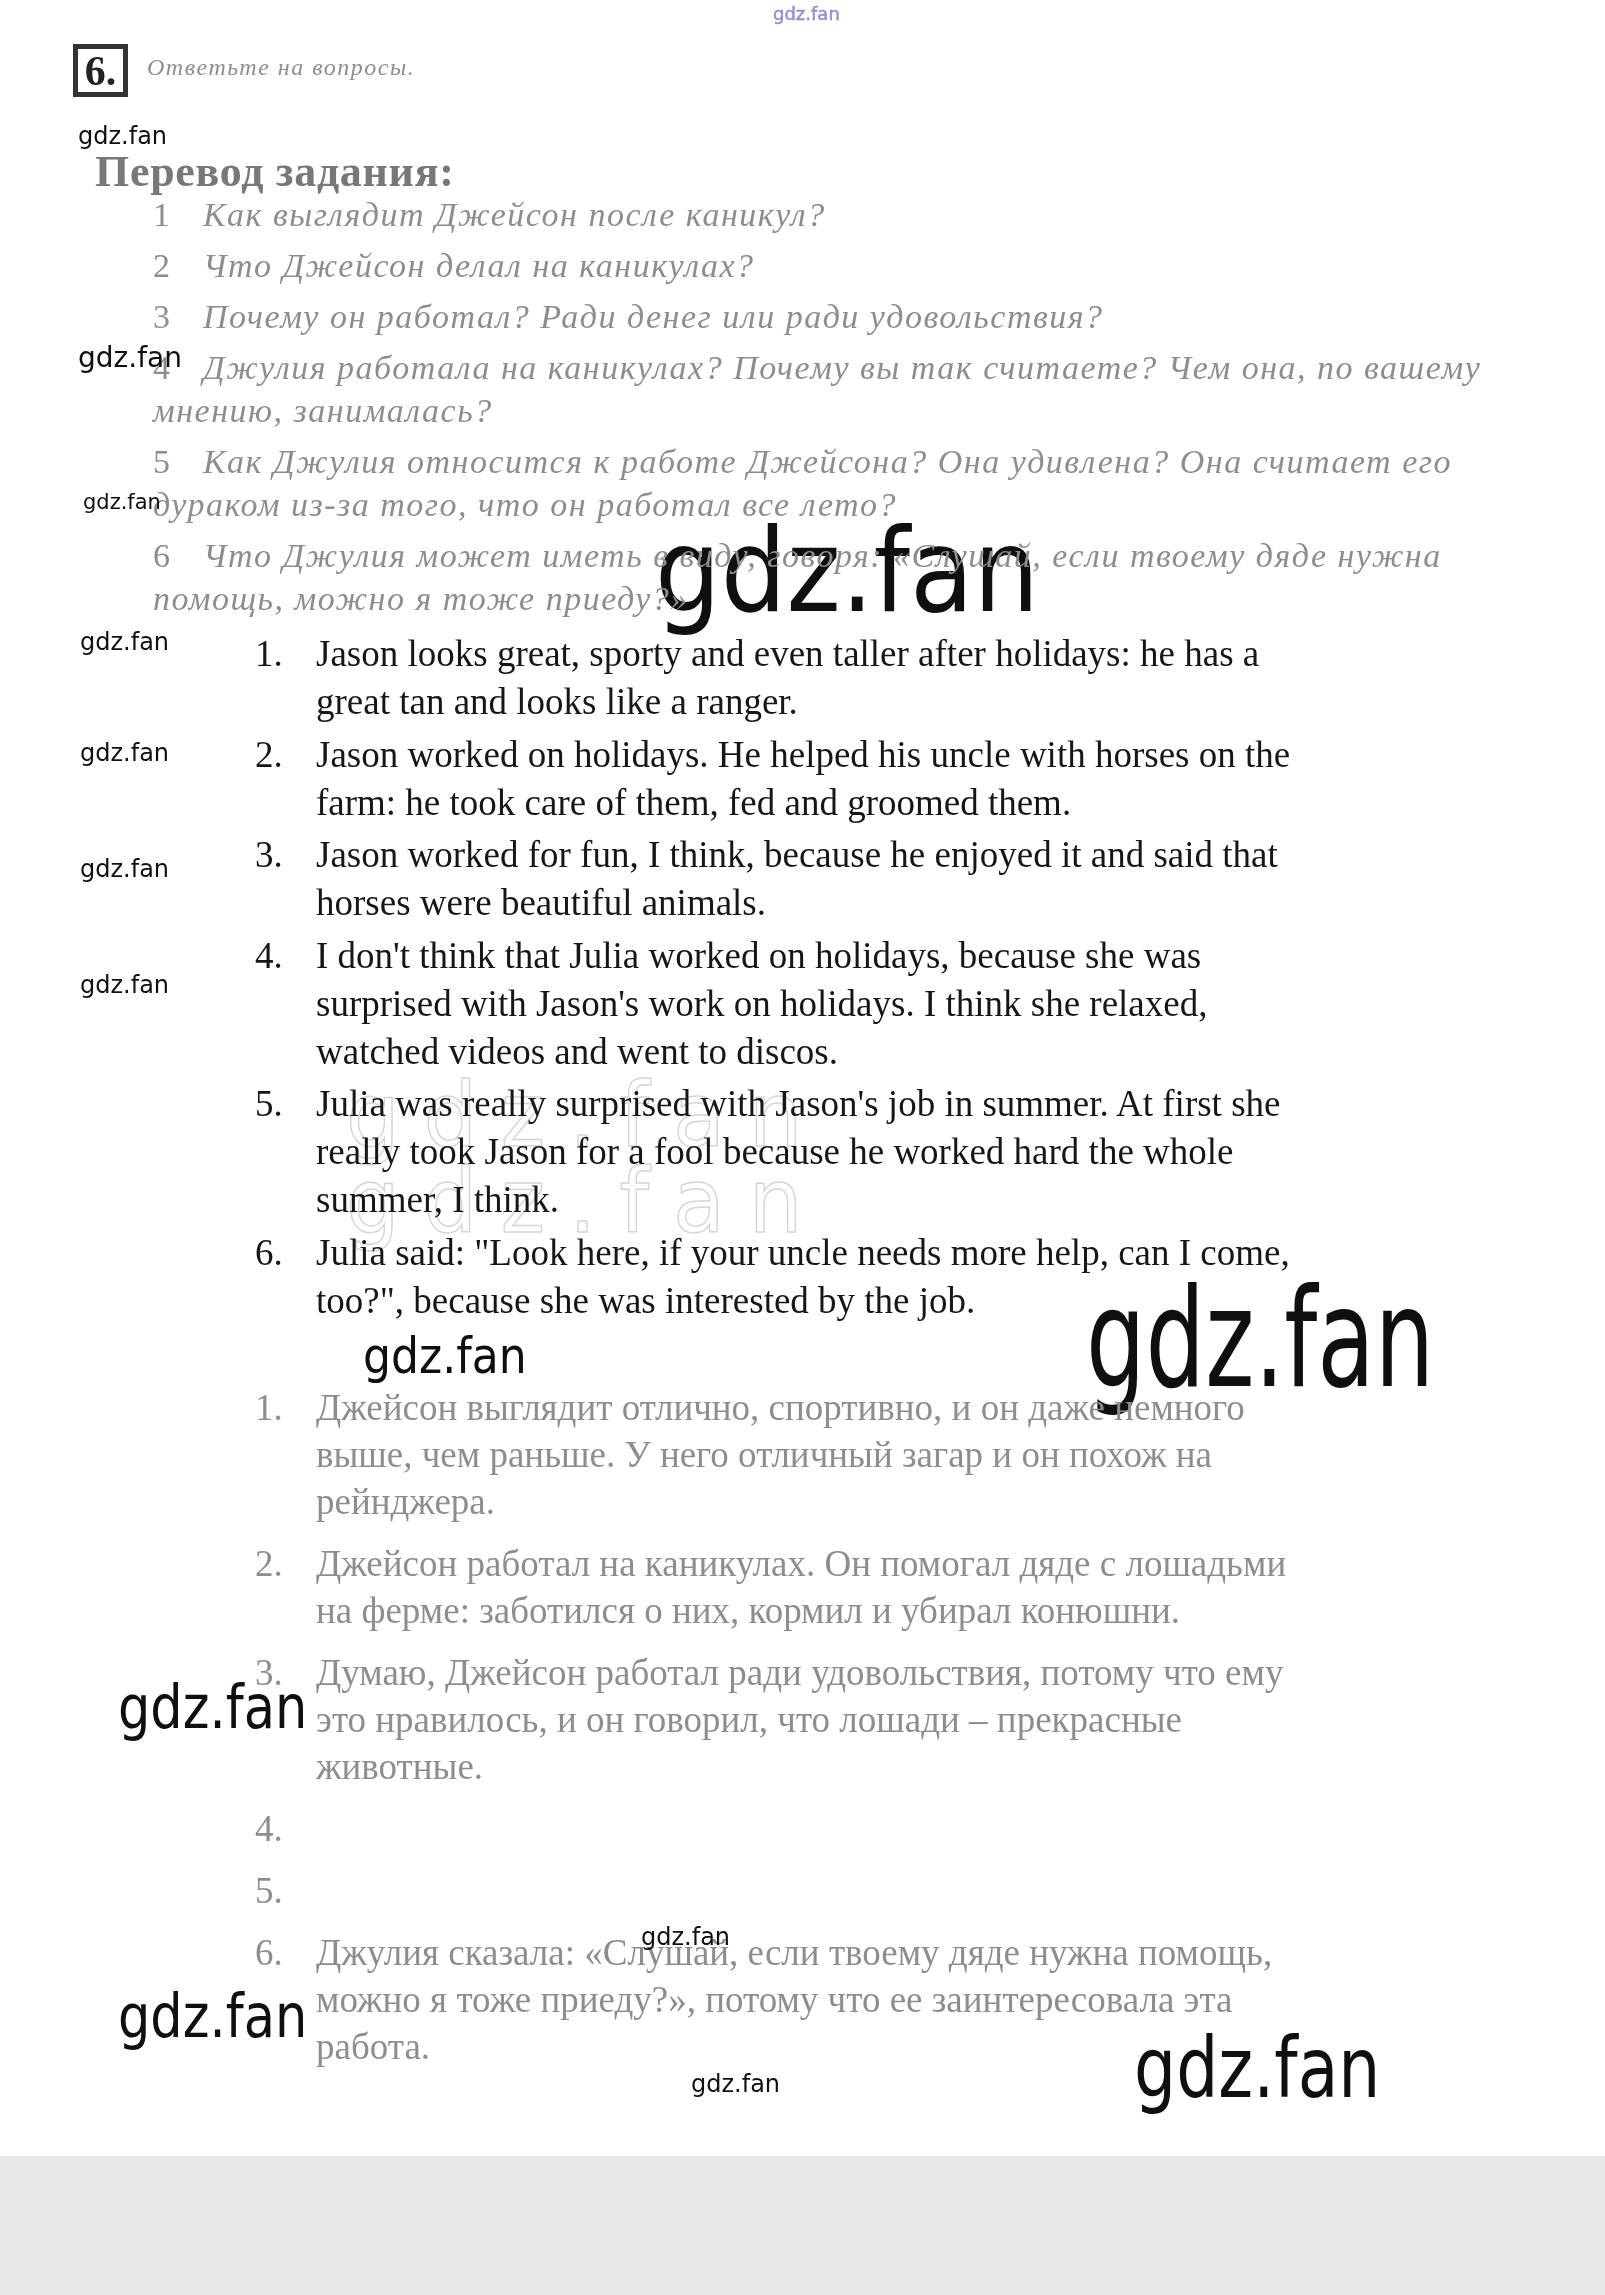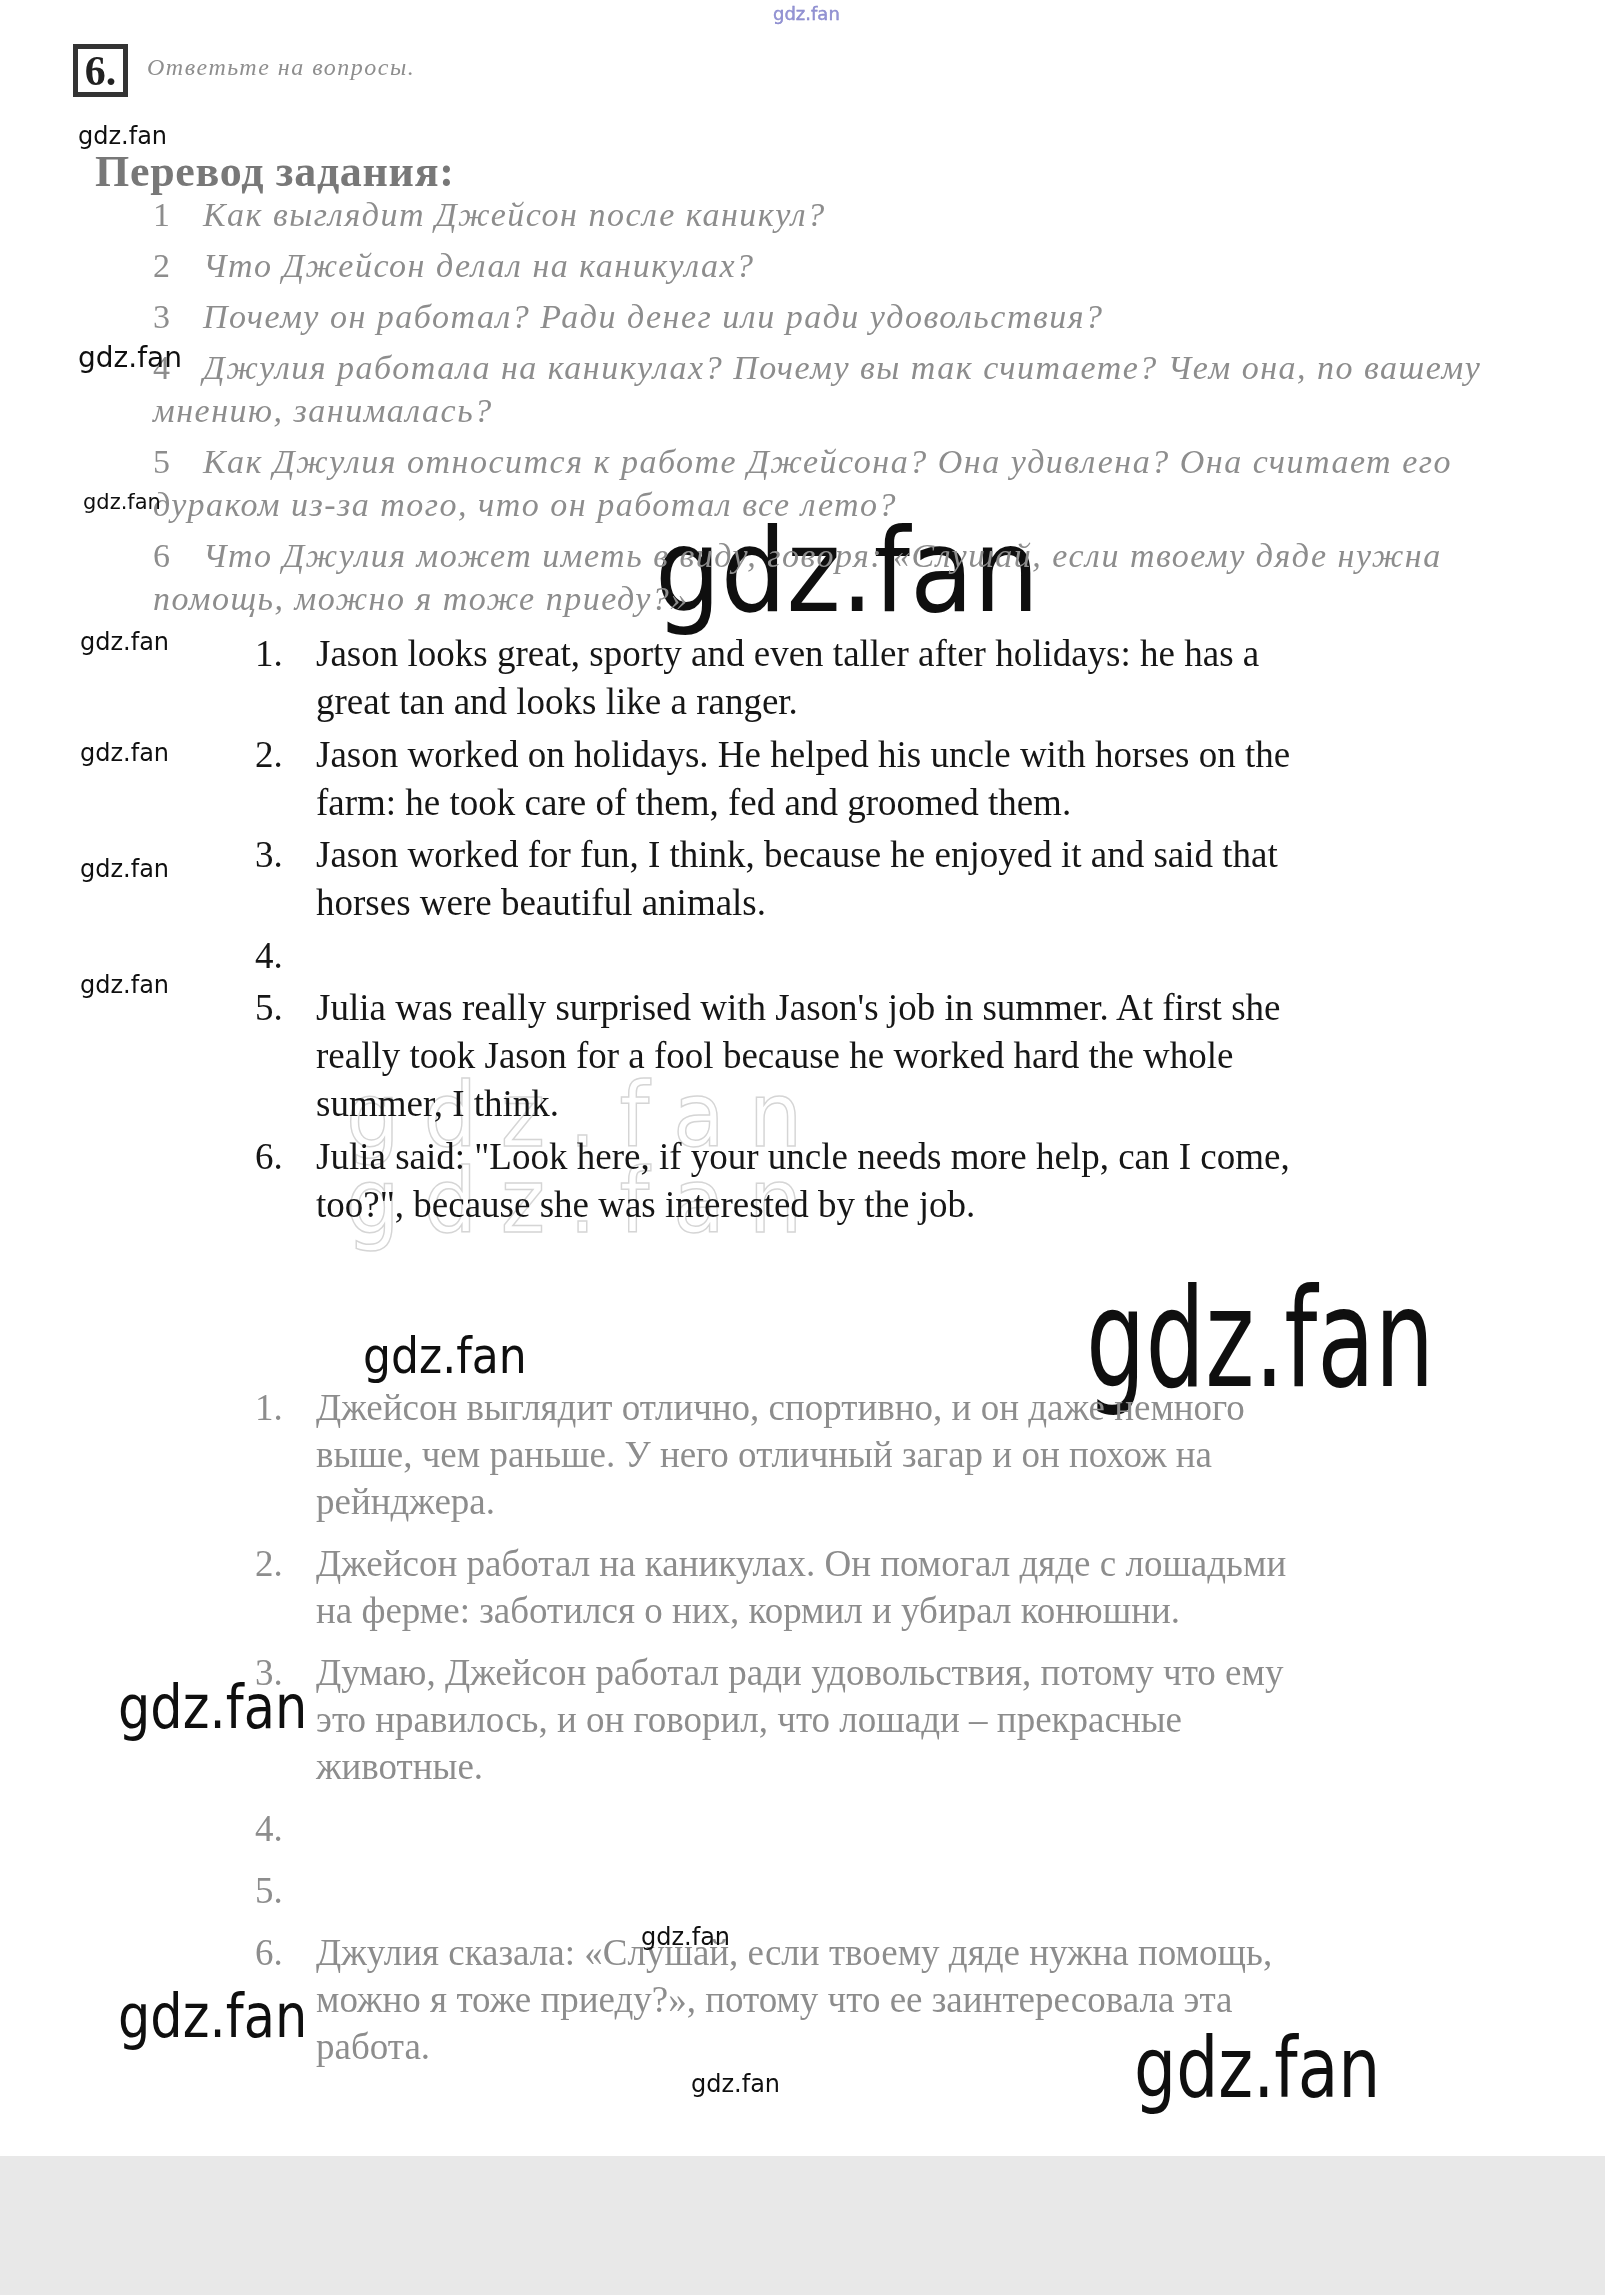--- a/index.html
+++ b/index.html
@@ -174,20 +174,23 @@
       <div class="a-text">Jason worked on holidays. He helped his uncle with horses on the
 farm: he took care of them, fed and groomed them.</div>
     </div>
     <div class="a-item">
       <span class="a-num">3.</span>
       <div class="a-text">Jason worked for fun, I think, because he enjoyed it and said that
 horses were beautiful animals.</div>
     </div>
     <div class="a-item">
       <span class="a-num">4.</span>
+      <div class="a-text">I don't think that Julia worked on holidays, because she was
+surprised with Jason's work on holidays. I think she relaxed,
+watched videos and went to discos.</div>
     </div>
     <div class="a-item">
       <span class="a-num">5.</span>
       <div class="a-text">Julia was really surprised with Jason's job in summer. At first she
 really took Jason for a fool because he worked hard the whole
 summer, I think.</div>
     </div>
     <div class="a-item">
       <span class="a-num">6.</span>
       <div class="a-text">Julia said: "Look here, if your uncle needs more help, can I come,

